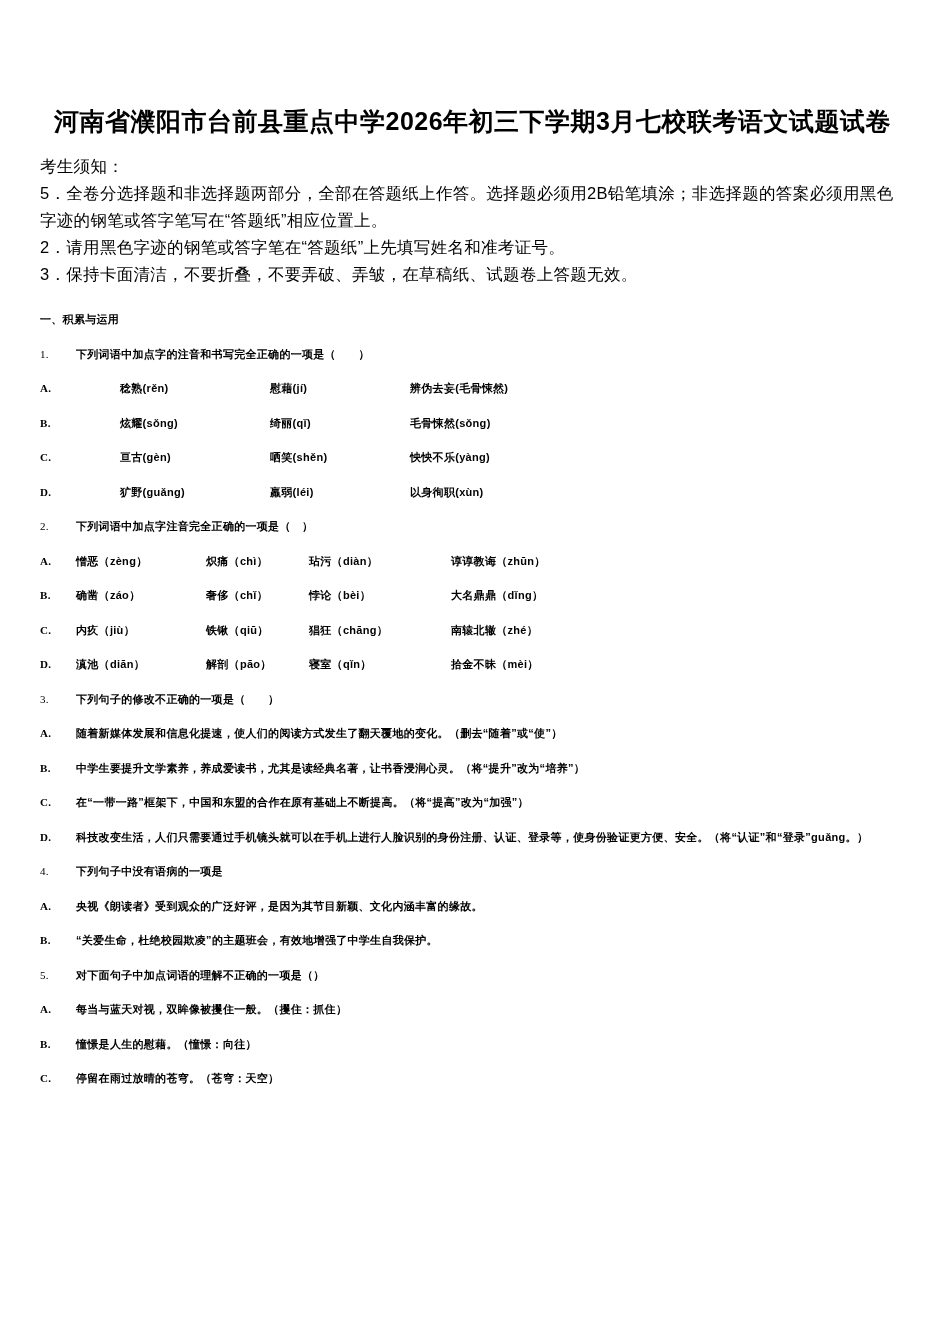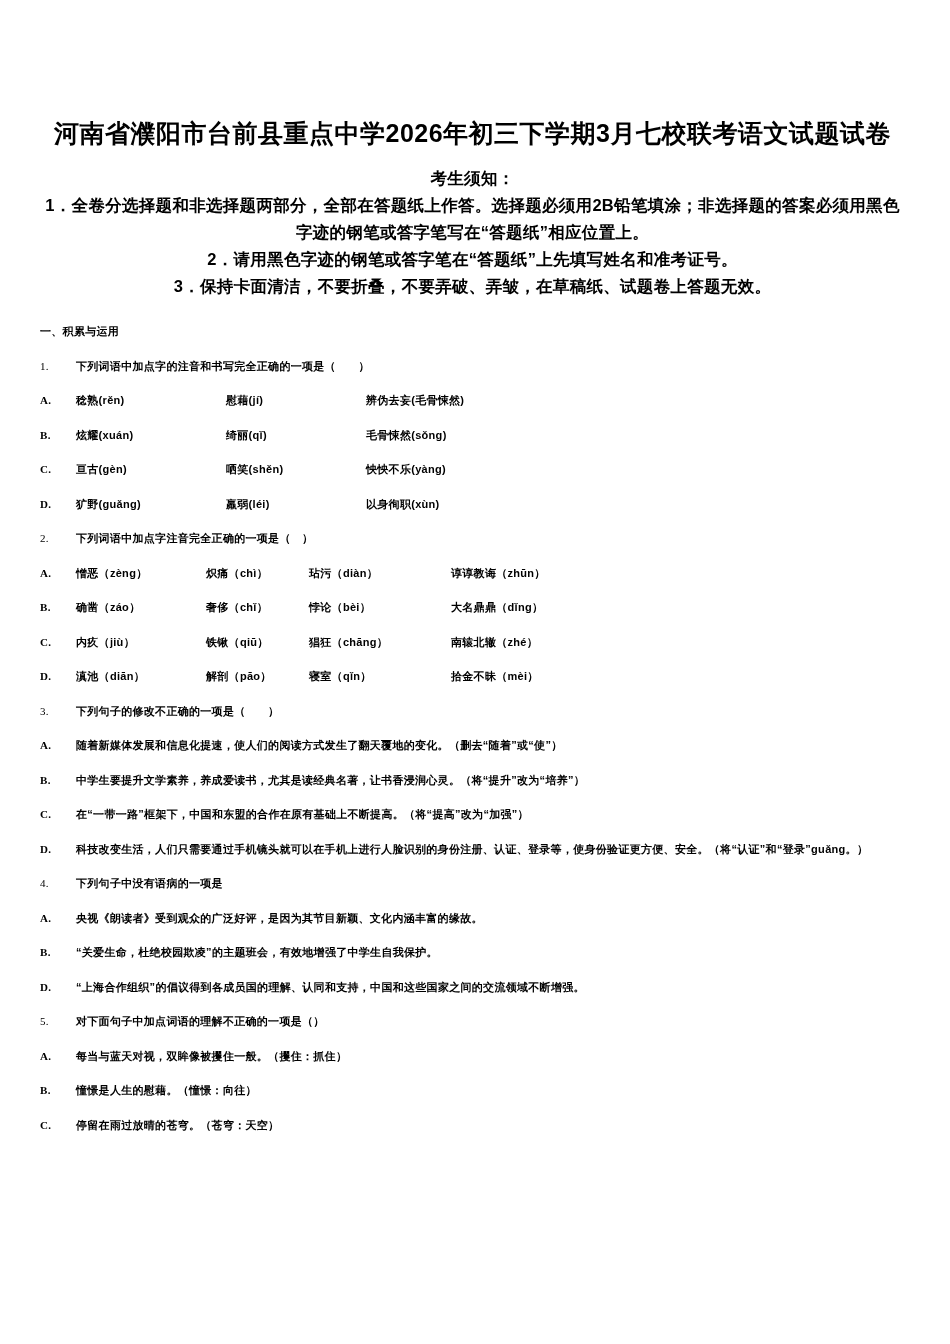--- a/index.html
+++ b/index.html
@@ -13,30 +13,29 @@
     font-family: "Liberation Sans", "DejaVu Sans", sans-serif;
     box-sizing: border-box;
     padding: 104px 45px 0 40px;
     overflow: hidden;
   }
   .title {
     font-size: 25px;
     font-weight: 700;
     text-align: center;
     line-height: 34px;
-    margin: 12px 0 15px 0;
+    margin: 0 0 15px 0;
     letter-spacing: 0.5px;
   }
   .nline {
     margin: 0;
     font-size: 16.5px;
-    font-weight: 700;
+    font-weight: 400;
     line-height: 27px;
     letter-spacing: 0.3px;
-    text-align: center;
   }
   .qbody { margin-top: 14px; }
   .qline {
     margin: 0;
     font-size: 11px;
     font-weight: 600;
     line-height: 34.5px;
     letter-spacing: 0.3px;
   }
   .sec-heading { font-weight: 700; }
@@ -46,48 +45,48 @@
     display: inline-block;
     min-width: 36px;
   }
   .letter {
     font-family: "Liberation Serif", "DejaVu Serif", serif;
     font-weight: 700;
     display: inline-block;
     min-width: 36px;
   }
   .cell { display: inline-block; white-space: nowrap; vertical-align: top; }
-  .w150 { width: 150px; }
+  .w150 { width: 150px; margin-left: 44px; }
   .w140 { width: 140px; }
   .w130 { width: 130px; }
   .w103 { width: 103px; }
   .w142 { width: 142px; }
   .em { font-weight: 700; }
 </style>
 </head>
 <body>
 
 <div class="page">
 
   <div class="title">河南省濮阳市台前县重点中学2026年初三下学期3月七校联考语文试题试卷</div>
 
   <section>
     <p class="nline">考生须知：</p>
-    <p class="nline">1．全卷分选择题和非选择题两部分，全部在答题纸上作答。选择题必须用2B铅笔填涂；非选择题的答案必须用黑色字迹的钢笔或答字笔写在“答题纸”相应位置上。</p>
+    <p class="nline">5．全卷分选择题和非选择题两部分，全部在答题纸上作答。选择题必须用2B铅笔填涂；非选择题的答案必须用黑色字迹的钢笔或答字笔写在“答题纸”相应位置上。</p>
     <p class="nline">2．请用黑色字迹的钢笔或答字笔在“答题纸”上先填写姓名和准考证号。</p>
     <p class="nline">3．保持卡面清洁，不要折叠，不要弄破、弄皱，在草稿纸、试题卷上答题无效。</p>
   </section>
 
   <section class="qbody">
     <p class="qline sec-heading">一、积累与运用</p>
 
     <div>
       <p class="qline"><span class="qnum">1.</span><span>下列词语中加点字的注音和书写完全正确的一项是（　　）</span></p>
       <p class="qline"><span class="letter">A.</span><span class="cell w150">稔熟(rěn)</span><span class="cell w140">慰藉(jí)</span><span class="cell">辨伪去妄(毛骨悚然)</span></p>
-      <p class="qline"><span class="letter">B.</span><span class="cell w150">炫耀(xuán)</span><span class="cell w140">绮丽(qǐ)</span><span class="cell">毛骨悚然(sǒng)</span></p>
+      <p class="qline"><span class="letter">B.</span><span class="cell w150">炫耀(sǒng)</span><span class="cell w140">绮丽(qǐ)</span><span class="cell">毛骨悚然(sǒng)</span></p>
       <p class="qline"><span class="letter">C.</span><span class="cell w150">亘古(gèn)</span><span class="cell w140">哂笑(shěn)</span><span class="cell">怏怏不乐(yàng)</span></p>
       <p class="qline"><span class="letter">D.</span><span class="cell w150">犷野(guǎng)</span><span class="cell w140">羸弱(léi)</span><span class="cell">以身徇职(xùn)</span></p>
     </div>
 
     <div>
       <p class="qline"><span class="qnum">2.</span><span>下列词语中加点字注音完全正确的一项是（　）</span></p>
       <p class="qline"><span class="letter">A.</span><span class="cell w130">憎恶（zèng）</span><span class="cell w103">炽痛（chì）</span><span class="cell w142">玷污（diàn）</span><span class="cell">谆谆教诲（zhūn）</span></p>
       <p class="qline"><span class="letter">B.</span><span class="cell w130">确凿（záo）</span><span class="cell w103">奢侈（chǐ）</span><span class="cell w142">悖论（bèi）</span><span class="cell">大名鼎鼎（dǐng）</span></p>
       <p class="qline"><span class="letter">C.</span><span class="cell w130">内疚（jiù）</span><span class="cell w103">铁锹（qiū）</span><span class="cell w142">猖狂（chāng）</span><span class="cell">南辕北辙（zhé）</span></p>
       <p class="qline"><span class="letter">D.</span><span class="cell w130">滇池（diān）</span><span class="cell w103">解剖（pāo）</span><span class="cell w142">寝室（qǐn）</span><span class="cell">拾金不昧（mèi）</span></p>
@@ -98,21 +97,20 @@
       <p class="qline"><span class="letter">A.</span><span>随着新媒体发展和信息化提速，使人们的阅读方式发生了翻天覆地的变化。（删去“随着”或“使”）</span></p>
       <p class="qline"><span class="letter">B.</span><span>中学生要提升文学素养，养成爱读书，尤其是读经典名著，让书香浸润心灵。（将“提升”改为“培养”）</span></p>
       <p class="qline"><span class="letter">C.</span><span>在“一带一路”框架下，中国和东盟的合作在原有基础上不断提高。（将“提高”改为“加强”）</span></p>
       <p class="qline"><span class="letter">D.</span><span>科技改变生活，人们只需要通过手机镜头就可以在手机上进行人脸识别的身份注册、认证、登录等，使身份验证更方便、安全。（将“认证”和“登录”guǎng。）</span></p>
     </div>
 
     <div>
       <p class="qline"><span class="qnum">4.</span><span>下列句子中没有语病的一项是</span></p>
       <p class="qline"><span class="letter">A.</span><span>央视《朗读者》受到观众的广泛好评，是因为其节目新颖、文化内涵丰富的缘故。</span></p>
       <p class="qline"><span class="letter">B.</span><span>“关爱生命，杜绝校园欺凌”的主题班会，有效地增强了中学生自我保护。</span></p>
-      <p class="qline"><span class="letter">D.</span><span>“上海合作组织”的倡议得到各成员国的理解、认同和支持，中国和这些国家之间的交流领域不断增强。</span></p>
     </div>
 
     <div>
       <p class="qline"><span class="qnum">5.</span><span>对下面句子中加点词语的理解不正确的一项是（）</span></p>
       <p class="qline"><span class="letter">A.</span><span>每当与蓝天对视，双眸像被</span><span class="em">攫住</span><span>一般。（攫住：抓住）</span></p>
       <p class="qline"><span class="letter">B.</span><span></span><span class="em">憧憬</span><span>是人生的慰藉。（憧憬：向往）</span></p>
       <p class="qline"><span class="letter">C.</span><span>停留在雨过放晴的</span><span class="em">苍穹</span><span>。（苍穹：天空）</span></p>
     </div>
 
   </section>

